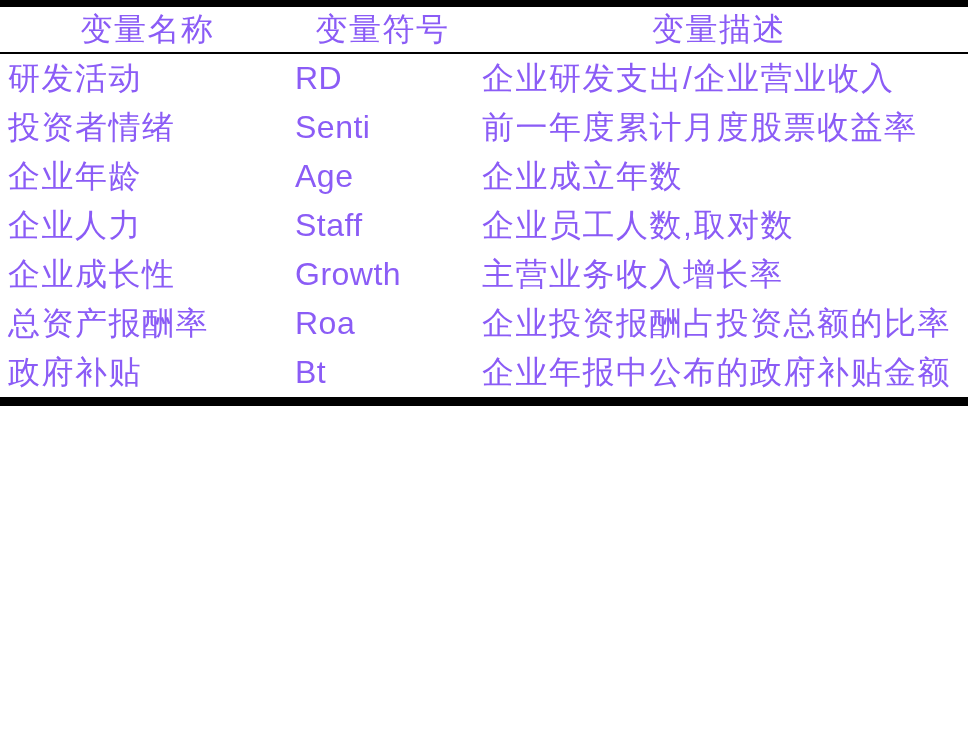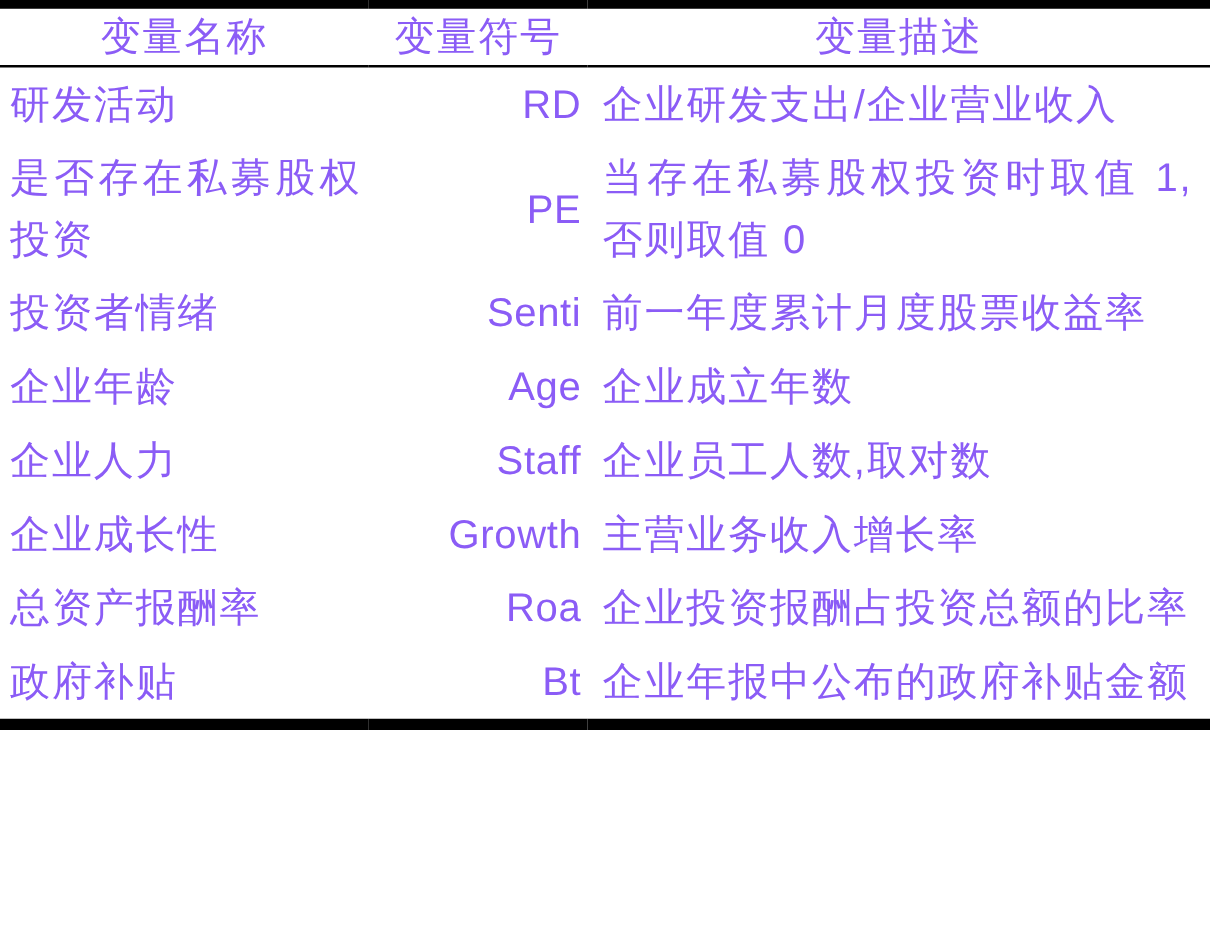--- a/index.html
+++ b/index.html
@@ -29,32 +29,32 @@
   thead th {
     font-weight: normal;
     height: 45px;
     line-height: 45px;
     padding: 0;
     text-align: center;
     border-bottom: 2px solid #000000;
     white-space: nowrap;
   }
   tbody td {
-    padding: 5px;
+    padding: 0;
     height: 49px;
     line-height: 49px;
     vertical-align: middle;
   }
   td.c1 {
     text-align: justify;
     padding-left: 8px;
     padding-right: 6px;
   }
   td.c2 {
-    text-align: right;
+    text-align: left;
     letter-spacing: 0.5px;
   }
   td.c3 {
     text-align: justify;
     padding-left: 12px;
     padding-right: 14px;
   }
 </style>
 </head>
 <body>
@@ -70,25 +70,20 @@
       <th>变量名称</th>
       <th>变量符号</th>
       <th>变量描述</th>
     </tr>
   </thead>
   <tbody>
     <tr>
       <td class="c1">研发活动</td>
       <td class="c2">RD</td>
       <td class="c3">企业研发支出/企业营业收入</td>
-    </tr>
-    <tr>
-      <td class="c1">是否存在私募股权投资</td>
-      <td class="c2">PE</td>
-      <td class="c3">当存在私募股权投资时取值 1,否则取值 0</td>
     </tr>
     <tr>
       <td class="c1">投资者情绪</td>
       <td class="c2">Senti</td>
       <td class="c3">前一年度累计月度股票收益率</td>
     </tr>
     <tr>
       <td class="c1">企业年龄</td>
       <td class="c2">Age</td>
       <td class="c3">企业成立年数</td>

